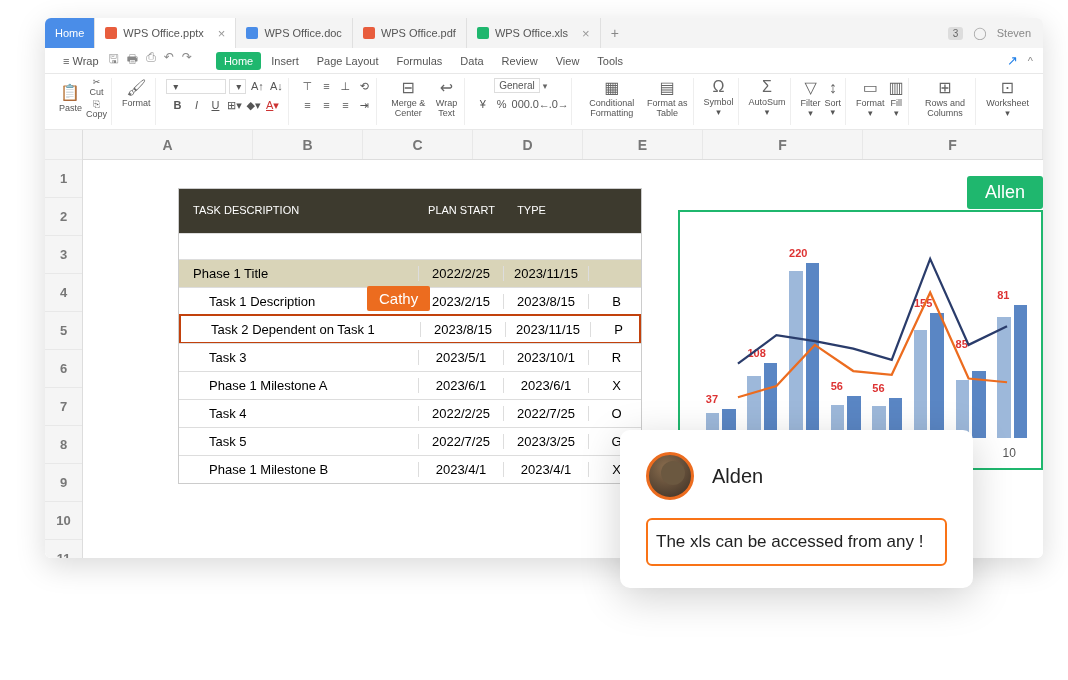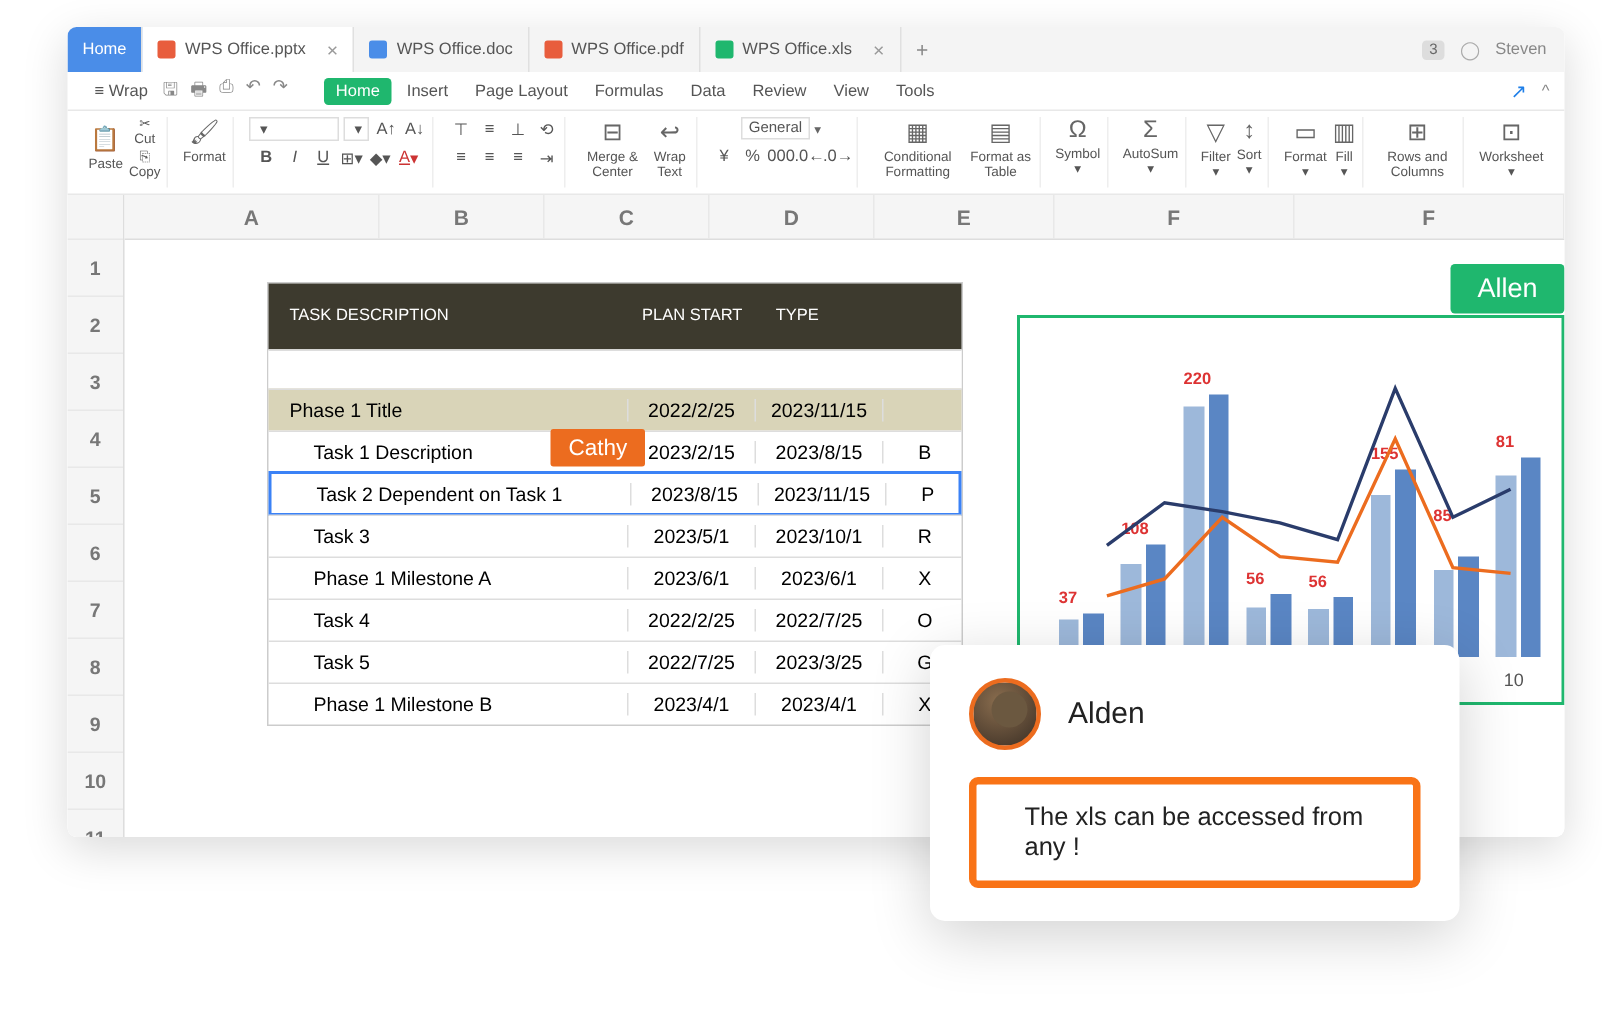--- a/index.html
+++ b/index.html
@@ -60,39 +60,39 @@
 .th.ty{flex:0 0 55px}
 .trow{display:flex;height:28px;border-top:1px solid #ddd;align-items:center;position:relative}
 .trow .td{display:flex;align-items:center;border-right:1px solid #ddd}
 .td.desc{flex:0 0 240px;padding-left:30px}
 .td.desc.phase{padding-left:14px}
 .td.ps{flex:0 0 85px;justify-content:center}
 .td.pe{flex:0 0 85px;justify-content:center}
 .td.ty{flex:0 0 55px;justify-content:center;border-right:none}
 .trow.blankhdr{background:#fff;height:26px}
 .trow.phase{background:#d9d4b8}
-.trow.sel{border:2px solid #3b82f6;height:30px;margin:-1px 0}
+.trow.sel{border:2px solid #c2410c;height:30px;margin:-1px 0}
 .cursor-tag{position:absolute;right:-77px;top:-1px;background:#ec6c1f;color:#fff;padding:4px 12px;font-size:15px;border-radius:2px}
 .red-tri{position:absolute;right:0;bottom:0;width:0;height:0;border-left:8px solid transparent;border-bottom:8px solid #d33}
 .chart{position:absolute;left:595px;top:50px;width:365px;height:260px;border:2px solid #1fb76e;background:#fff}
 .allen-tag{position:absolute;right:-2px;top:-36px;background:#1fb76e;color:#fff;padding:6px 18px;font-size:18px;border-radius:3px}
 .chart-inner{position:absolute;inset:10px 8px 30px 20px}
 .bars{position:absolute;inset:0;display:flex;align-items:flex-end;justify-content:space-around}
 .barpair{display:flex;gap:3px;align-items:flex-end;width:30px}
 .bar1{width:14px;background:#9db8da}
 .bar2{width:14px;background:#5a86c4}
 .dlabel{position:absolute;font-size:11px;color:#d33;font-weight:600}
 .xaxis{position:absolute;left:20px;right:8px;bottom:8px;display:flex;justify-content:space-around;font-size:12px;color:#555}
 .linech{position:absolute;inset:10px 8px 30px 20px;pointer-events:none}
 .comment-card{position:absolute;left:620px;top:430px;width:353px;background:#fff;border-radius:10px;box-shadow:0 10px 40px rgba(0,0,0,.18);padding:22px 26px}
 .comment-head{display:flex;align-items:center;gap:18px;margin-bottom:18px}
 .avatar{width:48px;height:48px;border-radius:50%;border:3px solid #ec6c1f;background:radial-gradient(circle at 40% 30%,#8a6d4e,#3a2e24);position:relative;overflow:hidden}
 .avatar::after{content:"";position:absolute;left:12px;top:6px;width:24px;height:24px;border-radius:50%;background:#6b5840}
 .comment-name{font-size:20px;color:#222}
-.comment-body{border:5px solid #f97316;border-radius:6px;padding:12px 32px;font-size:17px;color:#222}
+.comment-body{border:2px solid #f97316;border-radius:6px;padding:12px 8px;font-size:17px;color:#222}
 </style>
 </head>
 <body>
 
 <div class="window">
 
   <div class="tabbar">
     <div class="tab home">Home</div>
     <div class="tab active">
         <span class="tab-icon ppt"></span>

